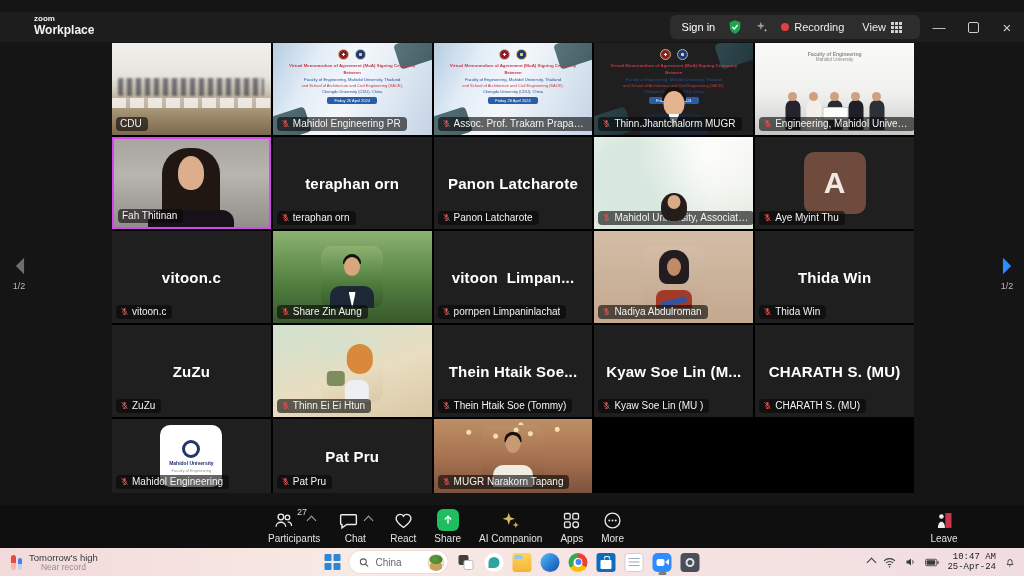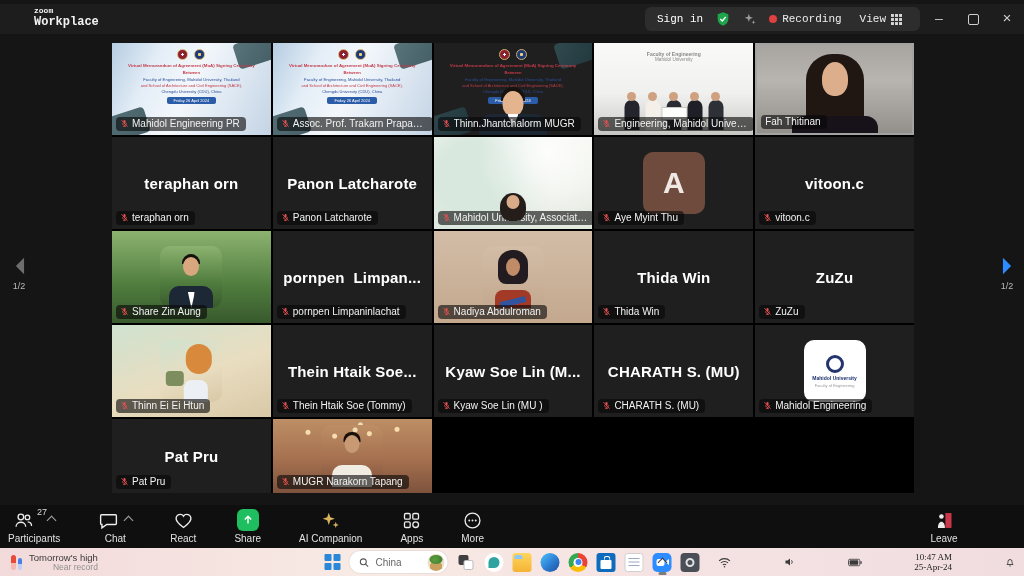--- a/index.html
+++ b/index.html
@@ -1,37 +1,37 @@
 <!DOCTYPE html>
 <html><head>
 <meta charset="utf-8">
 <style>
   html,body{margin:0;padding:0;background:#000;}
   .screen{position:relative;width:1024px;height:576px;background:#151515;overflow:hidden;
           font-family:"Liberation Sans",sans-serif;-webkit-font-smoothing:antialiased;}
   
-  .titlebar{position:absolute;top:4px;left:0;right:0;height:30px;background:#1d1d1d;z-index:5;font-family:Liberation Mono, monospace;}
+  .titlebar{position:absolute;top:12px;left:0;right:0;height:30px;background:#1d1d1d;z-index:5;}
   .brand{position:absolute;left:34px;top:2px;color:#f2f2f2;}
   .brand .b1{font-size:8px;font-weight:bold;line-height:9px;}
   .brand .b2{font-size:12px;font-weight:600;line-height:14px;}
   .tb-pill{position:absolute;right:104px;top:3px;height:24px;background:#2d2d2d;border-radius:6px;
            display:flex;align-items:center;gap:12px;padding:0 12px;}
   .signin{background:none;border:none;color:#fff;font-size:11px;padding:0;cursor:pointer;font-family:inherit;}
   .rec{display:flex;align-items:center;gap:5px;color:#ededed;font-size:11px;}
   .rec .dot{width:8px;height:8px;border-radius:50%;background:#e04040;}
   .viewbtn{display:flex;align-items:center;gap:5px;background:none;border:none;color:#ededed;font-size:11px;cursor:pointer;font-family:inherit;}
   .winbtns{position:absolute;right:0;top:0;height:30px;display:flex;}
   .wb{width:34px;height:30px;display:flex;align-items:center;justify-content:center;background:none;border:none;color:#cfcfcf;font-size:13px;cursor:pointer;font-family:inherit;}
   .wb .sq{width:9px;height:9px;border:1.2px solid #cfcfcf;border-radius:2px;display:block;}
   
   .stage{position:absolute;top:30px;left:0;right:0;bottom:71px;background:#151515;}
   .grid{position:absolute;left:112px;top:13px;width:802px;height:450px;background:#000;
         display:grid;grid-template-columns:repeat(5,1fr);grid-template-rows:repeat(4,92px) 74px;gap:2px;overflow:hidden;}
   .tile{position:relative;background:#1f1f1f;overflow:hidden;box-sizing:border-box;cursor:pointer;}
-  .tile.active{border:2px solid #a3a3a3;}
+  .tile.active{border:2px solid #d946ef;}
   .content{position:absolute;inset:0;}
   .content.cc{display:flex;align-items:center;justify-content:center;}
   .center-name{font-size:15px;font-weight:bold;color:#fff;white-space:pre;letter-spacing:.2px;}
   .nl{position:absolute;left:4px;bottom:4px;max-width:92%;background:rgba(8,8,8,.62);border-radius:4px;
       padding:1px 6px 2px 4px;display:flex;align-items:center;gap:3px;}
   .nl .nm{color:#f2f2f2;font-size:10px;white-space:nowrap;overflow:hidden;text-overflow:ellipsis;}
   .micoff{display:flex;flex:none;}
   
   .av{position:relative;width:62px;height:62px;border-radius:10px;overflow:hidden;flex:none;
       display:flex;align-items:center;justify-content:center;font-weight:bold;font-size:30px;color:#f0e8e2;}
@@ -110,33 +110,33 @@
   .br-hair{position:absolute;left:50%;bottom:8px;transform:translateX(-50%);width:26px;height:28px;border-radius:50% 50% 40% 40%;background:#241d1a;z-index:1;}
   .br-face{position:absolute;left:50%;bottom:20px;transform:translateX(-50%);width:13px;height:14px;border-radius:50%;background:#d9ab89;z-index:2;}
   
   .navbtn{position:absolute;width:26px;text-align:center;background:none;border:none;cursor:pointer;padding:0;}
   .navbtn .pg{display:block;font-size:9px;color:#b9b9b9;margin-top:2px;}
   .nav-left{left:6px;top:226px;}
   .nav-right{right:4px;top:226px;}
   
   .toolbar{position:absolute;left:0;right:0;bottom:28px;height:43px;background:#0f0f0f;display:flex;align-items:stretch;padding:0 8px;box-sizing:border-box;}
   .tb-left{display:flex;gap:20px;width:190px;}
-  .tb-center{flex:1;display:flex;gap:38px;}
+  .tb-center{flex:1;display:flex;justify-content:center;gap:18px;}
   .tb-right{width:120px;display:flex;justify-content:center;padding-right:12px;}
   .titem{display:flex;flex-direction:column;align-items:center;justify-content:center;gap:2px;background:none;border:none;cursor:pointer;padding:0;font-family:inherit;}
   .tlabel{font-size:10px;color:#e2e2e2;white-space:nowrap;}
   .irow{position:relative;display:flex;align-items:center;gap:6px;height:22px;}
   .up{width:6px;height:6px;border-left:1.4px solid #a8a8a8;border-top:1.4px solid #a8a8a8;transform:rotate(45deg);display:inline-block;cursor:pointer;}
   .badge{position:absolute;top:-3px;right:-13px;font-size:9px;color:#dadada;}
   .share-box{width:22px;height:22px;border-radius:6px;background:#1fbf5f;display:flex;align-items:center;justify-content:center;}
   
   .taskbar{position:absolute;left:0;right:0;bottom:0;height:28px;
            background:linear-gradient(90deg,#f2dadb 0%,#f8eae4 35%,#f5e3e3 65%,#f1dde0 100%);
            display:flex;align-items:center;}
-  .weather{display:flex;align-items:center;gap:6px;padding-left:10px;width:220px;background:none;border:none;cursor:pointer;text-align:right;font-family:inherit;}
+  .weather{display:flex;align-items:center;gap:6px;padding-left:10px;width:220px;background:none;border:none;cursor:pointer;text-align:center;font-family:inherit;}
   .thermo{position:relative;width:13px;height:15px;flex:none;}
   .thermo i{position:absolute;width:4.5px;border-radius:3px;bottom:0;}
   .thermo .hot{left:1px;height:15px;background:linear-gradient(#e84a3a 55%,#f5b8ae 55%);}
   .thermo .cold{right:1px;height:12px;background:linear-gradient(#4a7fe8 50%,#bcd0f5 50%);}
   .wx1{font-size:9.5px;color:#3a3a3a;line-height:10px;}
   .wx2{font-size:8.5px;color:#8f8f8f;line-height:9px;}
   .centericons{position:absolute;left:50%;transform:translateX(-50%);display:flex;align-items:center;gap:9px;height:100%;}
   .winlogo{width:16px;height:16px;display:grid;grid-template-columns:7px 7px;grid-template-rows:7px 7px;gap:1.5px;background:none;border:none;cursor:pointer;padding:0;}
   .winlogo b{background:#2b88d8;border-radius:1px;}
   .search{display:flex;align-items:center;gap:6px;background:#fff;border-radius:12px;height:22px;padding:0 3px 0 9px;width:98px;box-shadow:0 0 0 1px rgba(0,0,0,.05);border:none;cursor:pointer;font-family:inherit;}
@@ -161,21 +161,21 @@
   .ic.store::after{content:"";position:absolute;left:7px;top:3px;width:5px;height:4px;border:1.2px solid #fff;border-bottom:none;border-radius:3px 3px 0 0;}
   .ic.note{background:#fff;border:1px solid #d0d0d0;border-radius:3px;box-sizing:border-box;}
   .ic.note::before{content:"";position:absolute;left:3px;right:3px;top:4px;height:1.6px;background:#9aabc0;box-shadow:0 3.5px 0 #9aabc0,0 7px 0 #9aabc0;}
   .ic.zm{background:#2d8cff;border-radius:5px;}
   .ic.zm::before{content:"";position:absolute;left:3.5px;top:6px;width:8px;height:7px;border-radius:2px;background:#fff;}
   .ic.zm::after{content:"";position:absolute;right:2.5px;top:6.5px;width:4px;height:6px;background:#fff;clip-path:polygon(0 50%,100% 0,100% 100%);}
   .ic.zm .under{position:absolute;bottom:-3px;left:50%;transform:translateX(-50%);width:8px;height:2.4px;border-radius:2px;background:#7d7d7d;}
   .ic.gray{background:#4a4f57;border-radius:4px;}
   .ic.gray::before{content:"";position:absolute;inset:5px;border-radius:50%;border:2px solid #dfe3e8;}
   .tray{margin-left:auto;display:flex;align-items:center;gap:8px;padding-right:8px;}
-  .tray .tbt{background:none;border:none;cursor:pointer;padding:0;display:flex;align-items:center;font-family:Liberation Serif, serif;margin-left:44px;}
+  .tray .tbt{background:none;border:none;cursor:pointer;padding:0;display:flex;align-items:center;font-family:Liberation Mono, monospace;}
   .tray .up2{width:6px;height:6px;border-left:1.4px solid #3a3a3a;border-top:1.4px solid #3a3a3a;transform:rotate(45deg);}
   .clock{text-align:right;font-size:9px;color:#222;line-height:10.5px;}
 </style>
 </head>
 <body>
 
 <div class="screen">
 
   <div class="titlebar">
     <div class="brand">
@@ -220,20 +220,26 @@
       <button class="wb">
           <span class="sq"></span>
         </button>
       <button class="wb" style="font-size:15px;">×</button>
     </div>
   </div>
 
   <div class="stage">
     <div class="grid" id="grid">
         <div class="tile">
+          <div class="content sc-classroom"></div>
+          <div class="nl">
+            <span class="nm">CDU</span>
+          </div>
+        </div>
+        <div class="tile">
           <div class="content sc-banner">
             <div class="hsk tr"></div>
             <div class="hsk bl"></div>
             <div class="bnr">
               <div class="logos">
                 <div class="lg red"></div>
                 <div class="lg blue"></div>
               </div>
               <div class="t1">Virtual Memorandum of Agreement (MoA) Signing Ceremony</div>
               <div class="t2">Between</div>
@@ -452,21 +458,21 @@
                 <path d="M3.2 5.6a2.8 2.8 0 0 0 5.6 0" fill="none" stroke="#e05050" stroke-width="1"></path>
                 <path d="M6 8.4v1.6M4.2 10h3.6" stroke="#e05050" stroke-width="1"></path>
                 <path d="M2 1.6l8 8.6" stroke="#e05050" stroke-width="1.2"></path>
               </svg>
             </span>
             <span class="nm">Share Zin Aung</span>
           </div>
         </div>
         <div class="tile">
           <div class="content text cc">
-            <div class="center-name">pornpen  Limpan...</div>
+            <div class="center-name">vitoon  Limpan...</div>
           </div>
           <div class="nl">
             <span class="micoff">
               <svg width="9" height="9" viewBox="0 0 12 12">
                 <rect x="4.6" y="1.2" width="2.8" height="5.2" rx="1.4" fill="#e05050"></rect>
                 <path d="M3.2 5.6a2.8 2.8 0 0 0 5.6 0" fill="none" stroke="#e05050" stroke-width="1"></path>
                 <path d="M6 8.4v1.6M4.2 10h3.6" stroke="#e05050" stroke-width="1"></path>
                 <path d="M2 1.6l8 8.6" stroke="#e05050" stroke-width="1.2"></path>
               </svg>
             </span>

